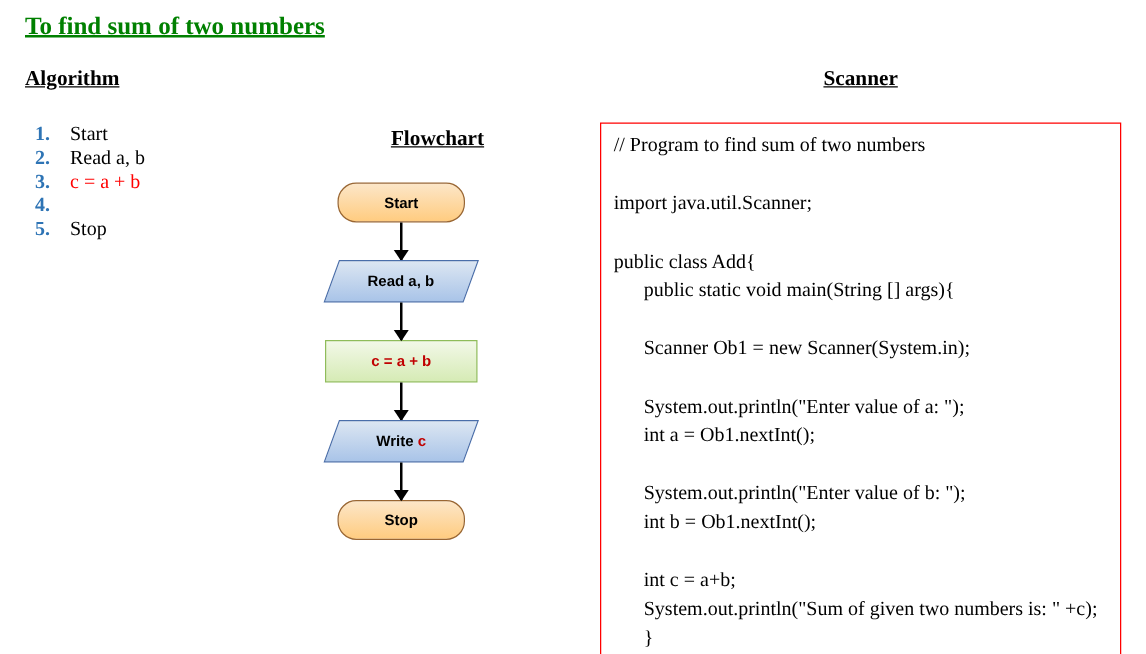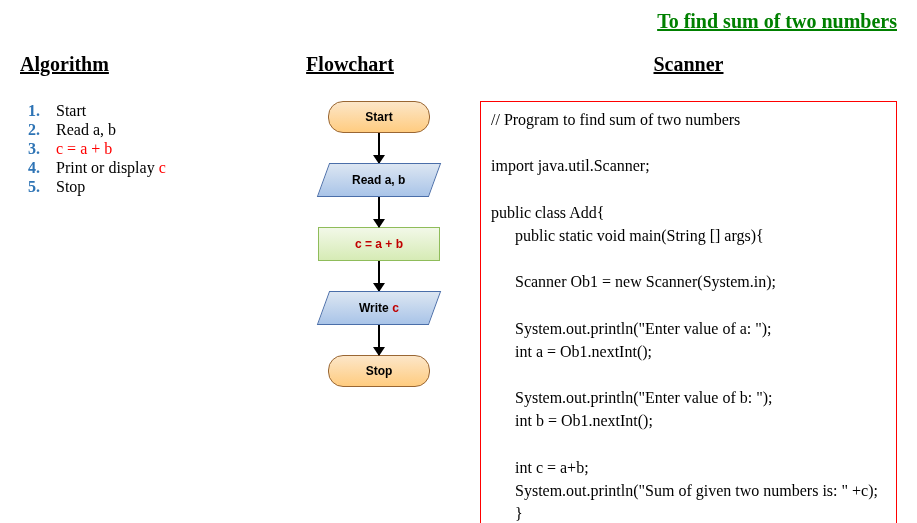--- a/index.html
+++ b/index.html
@@ -10,41 +10,40 @@
     background:#fff;
     width:917px;
     box-sizing:border-box;
   }
   .title{
     color:#008000;
     font-weight:bold;
     text-decoration:underline;
     font-size:20px;
     margin-bottom:20px;
-    text-align:right;
   }
   .columns{
     display:flex;
     align-items:flex-start;
     gap:40px;
   }
   .col{
     display:flex;
     flex-direction:column;
   }
   .col-heading{
     color:#000;
     font-weight:bold;
     text-decoration:underline;
-    font-size:20px;
+    font-size:17px;
     margin-bottom:25px;
     align-self:flex-start;
   }
   .col-algo{width:200px;}
-  .col-flow{width:180px;align-items:flex-end;}
+  .col-flow{width:180px;align-items:flex-start;margin-top:48px;}
   .col-flow .col-heading{align-self:center;}
   .col-prog{flex:1;min-width:0;}
   .col-prog .col-heading{align-self:center;}
   
   .algo-list{padding-left:8px;}
   .algo-item{display:flex;margin:1px 0;}
   .algo-num{font-weight:bold;width:28px;flex-shrink:0;}
   .num-blue{color:#2e74b5;}
   .txt-black{color:#000;}
   .txt-red{color:#ff0000;}
@@ -99,23 +98,20 @@
       <div class="algo-item">
         <span class="algo-num num-blue">2.</span>
         <span class="txt-black">Read a, b</span>
       </div>
       <div class="algo-item">
         <span class="algo-num num-blue">3.</span>
         <span class="txt-red">c = a + b</span>
       </div>
       <div class="algo-item">
         <span class="algo-num num-blue">4.</span>
-        <span>
-          <span class="txt-black">Print or display </span><span class="txt-red">c</span>
-        </span>
       </div>
       <div class="algo-item">
         <span class="algo-num num-blue">5.</span>
         <span class="txt-black">Stop</span>
       </div>
     </div>
   </div>
 
   <div class="col col-flow">
     <div class="col-heading">Flowchart</div>

